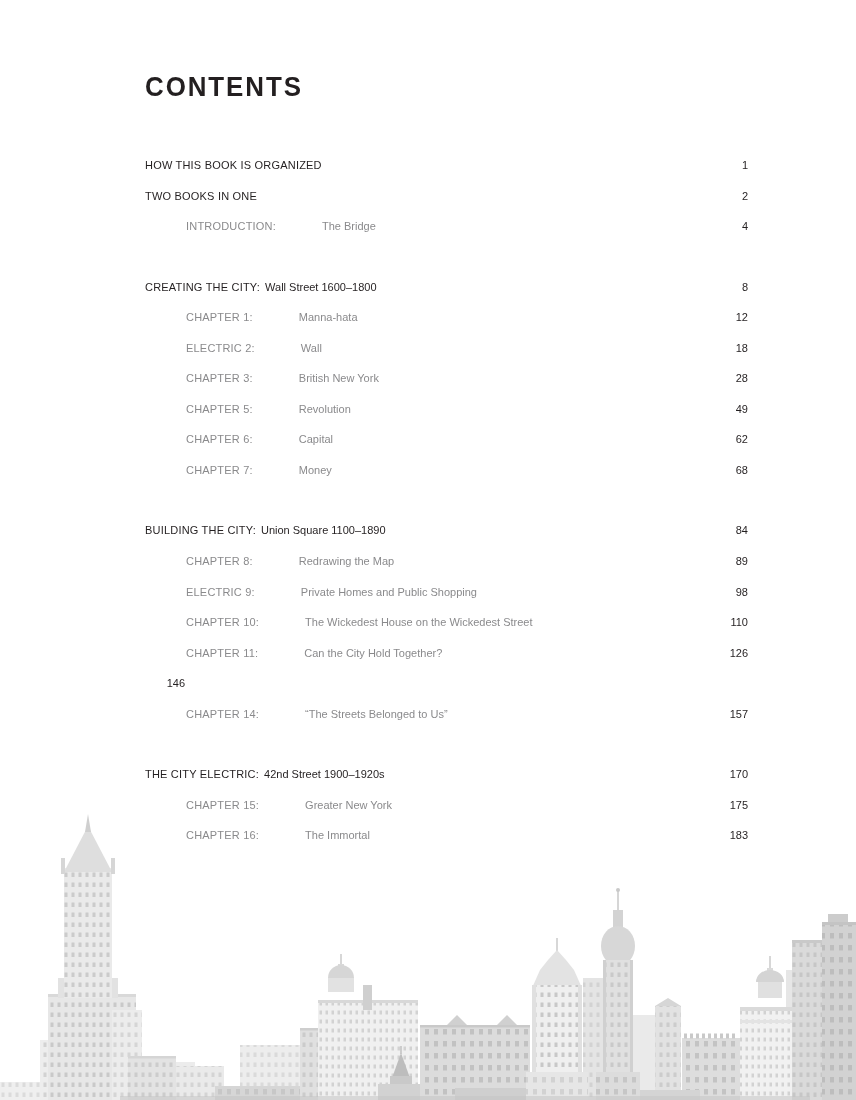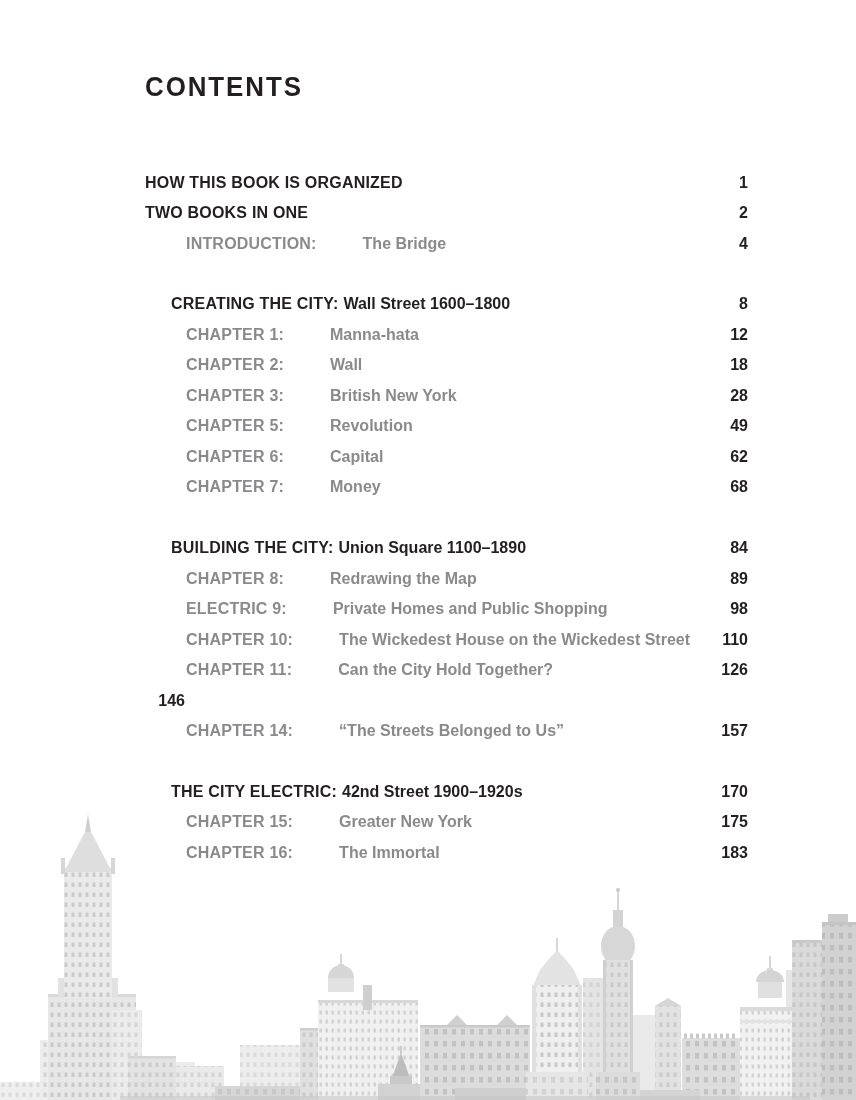--- a/index.html
+++ b/index.html
@@ -20,24 +20,24 @@
   .text-layer{position:absolute;inset:0;z-index:1;}
   .book-title{
     position:absolute;left:145px;top:72px;
     font-size:27px;font-weight:bold;letter-spacing:2px;
     color:#231f20;transform:scaleX(.96);transform-origin:left center;
   }
   .toc{
     position:absolute;left:145px;top:160px;width:603px;
   }
   .row{
-    height:30.55px;display:flex;align-items:flex-end;justify-content:space-between;
-    font-size:16px;font-weight:bold;line-height:1;
-  }
-  .row.gap{margin-top:30px;margin-left:26px;}
+    height:30.55px;display:flex;align-items:flex-start;justify-content:space-between;
+    font-size:11px;font-weight:normal;line-height:1;
+  }
+  .row.gap{margin-top:30px;}
   .entry{white-space:nowrap;}
   .label{margin-right:5px;letter-spacing:.2px;}
   .row.muted .label,.row.muted .title{color:#8a8a8c;margin-left:41px;}
   .row.strong .label,.row.strong .title{color:#231f20;}
   .pagenum{color:#231f20;text-align:right;min-width:40px;}
 </style>
 </head>
 <body>
 
 <div class="page">
@@ -193,21 +193,21 @@
 
       <div class="row strong gap">
         <span class="entry"><span class="label">CREATING THE CITY:</span><span class="title">Wall Street 1600–1800</span></span>
         <span class="pagenum">8</span>
       </div>
       <div class="row muted">
         <span class="entry"><span class="label">CHAPTER 1:</span><span class="title">Manna-hata</span></span>
         <span class="pagenum">12</span>
       </div>
       <div class="row muted">
-        <span class="entry"><span class="label">CHAPTER 2:</span><span class="title">Wall</span></span>
+        <span class="entry"><span class="label">ELECTRIC 2:</span><span class="title">Wall</span></span>
         <span class="pagenum">18</span>
       </div>
       <div class="row muted">
         <span class="entry"><span class="label">CHAPTER 3:</span><span class="title">British New York</span></span>
         <span class="pagenum">28</span>
       </div>
       <div class="row muted">
         <span class="entry"><span class="label">CHAPTER 5:</span><span class="title">Revolution</span></span>
         <span class="pagenum">49</span>
       </div>

